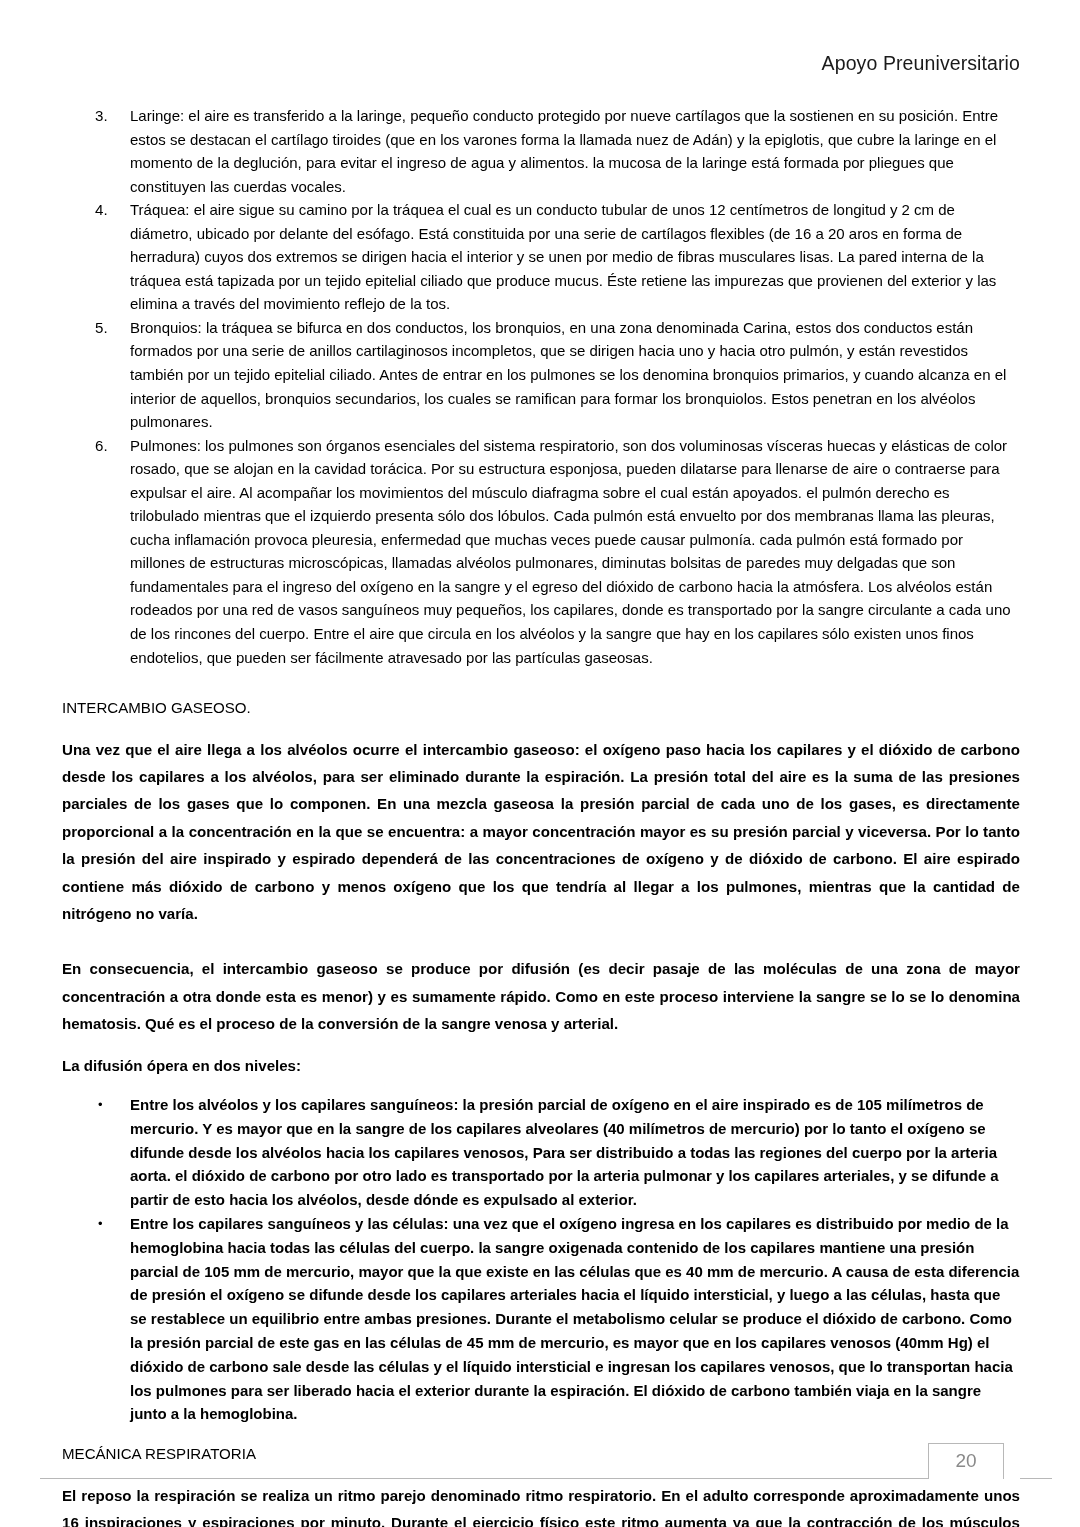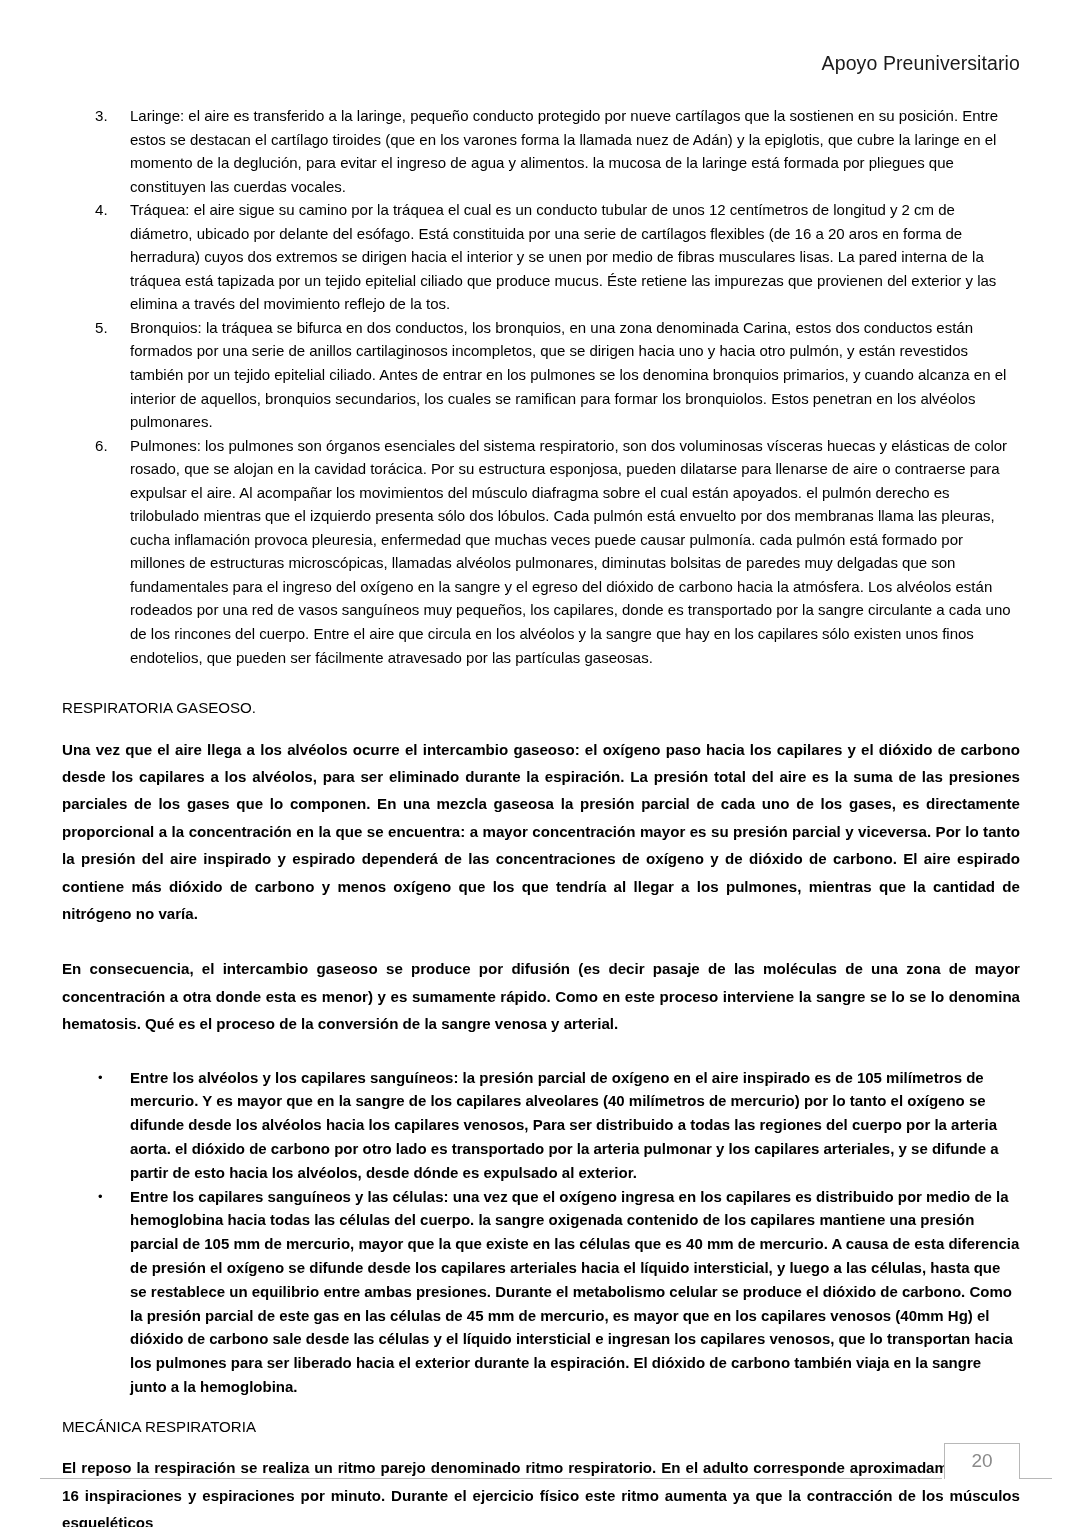--- a/index.html
+++ b/index.html
@@ -122,21 +122,21 @@
   .footer-rule-right {
     position: absolute;
     right: 28px;
     width: 32px;
     bottom: 48px;
     height: 1px;
     background: #b8b8b8;
   }
   .pagebox {
     position: absolute;
-    right: 60px;
+    right: 76px;
     bottom: 48px;
     width: 76px;
     height: 36px;
     border-left: 1px solid #b8b8b8;
     border-right: 1px solid #b8b8b8;
     border-top: 1px solid #b8b8b8;
     background: #ffffff;
     display: flex;
     align-items: center;
     justify-content: center;
@@ -173,35 +173,36 @@
         <span class="body">Bronquios: la tráquea se bifurca en dos conductos, los bronquios, en una zona denominada Carina, estos dos conductos están formados por una serie de anillos cartilaginosos incompletos, que se dirigen hacia uno y hacia otro pulmón, y están revestidos también por un tejido epitelial ciliado. Antes de entrar en los pulmones se los denomina bronquios primarios, y cuando alcanza en el interior de aquellos, bronquios secundarios, los cuales se ramifican para formar los bronquiolos. Estos penetran en los alvéolos pulmonares.</span>
       </li>
       <li class="item">
         <span class="marker">6.</span>
         <span class="body">Pulmones: los pulmones son órganos esenciales del sistema respiratorio, son dos voluminosas vísceras huecas y elásticas de color rosado, que se alojan en la cavidad torácica. Por su estructura esponjosa, pueden dilatarse para llenarse de aire o contraerse para expulsar el aire. Al acompañar los movimientos del músculo diafragma sobre el cual están apoyados. el pulmón derecho es trilobulado mientras que el izquierdo presenta sólo dos lóbulos. Cada pulmón está envuelto por dos membranas llama las pleuras, cucha inflamación provoca pleuresia, enfermedad que muchas veces puede causar pulmonía. cada pulmón está formado por millones de estructuras microscópicas, llamadas alvéolos pulmonares, diminutas bolsitas de paredes muy delgadas que son fundamentales para el ingreso del oxígeno en la sangre y el egreso del dióxido de carbono hacia la atmósfera. Los alvéolos están rodeados por una red de vasos sanguíneos muy pequeños, los capilares, donde es transportado por la sangre circulante a cada uno de los rincones del cuerpo. Entre el aire que circula en los alvéolos y la sangre que hay en los capilares sólo existen unos finos endotelios, que pueden ser fácilmente atravesado por las partículas gaseosas.</span>
       </li>
     </ol>
 
     <div class="gap-md"></div>
 
-    <h2 class="sect-head">RESPIRATORIA GASEOSO.</h2>
+    <h2 class="sect-head">INTERCAMBIO GASEOSO.</h2>
 
     <div class="gap-sm"></div>
 
     <p class="para">Una vez que el aire llega a los alvéolos ocurre el intercambio gaseoso: el oxígeno paso hacia los capilares y el dióxido de carbono desde los capilares a los alvéolos, para ser eliminado durante la espiración. La presión total del aire es la suma de las presiones parciales de los gases que lo componen. En una mezcla gaseosa la presión parcial de cada uno de los gases, es directamente proporcional a la concentración en la que se encuentra: a mayor concentración mayor es su presión parcial y viceversa. Por lo tanto la presión del aire inspirado y espirado dependerá de las concentraciones de oxígeno y de dióxido de carbono. El aire espirado contiene más dióxido de carbono y menos oxígeno que los que tendría al llegar a los pulmones, mientras que la cantidad de nitrógeno no varía.</p>
 
     <div class="gap-sm"></div>
 
 
     <div class="gap-sm"></div>
 
     <p class="para">En consecuencia, el intercambio gaseoso se produce por difusión (es decir pasaje de las moléculas de una zona de mayor concentración a otra donde esta es menor) y es sumamente rápido. Como en este proceso interviene la sangre se lo se lo denomina hematosis. Qué es el proceso de la conversión de la sangre venosa y arterial.</p>
 
     <div class="gap-sm"></div>
 
+    <p class="para">La difusión ópera en dos niveles:</p>
 
     <div class="gap-sm"></div>
 
     <ul class="bullist">
       <li class="item">
         <span class="marker">•</span>
         <span class="body">Entre los alvéolos y los capilares sanguíneos: la presión parcial de oxígeno en el aire inspirado es de 105 milímetros de mercurio. Y es mayor que en la sangre de los capilares alveolares (40 milímetros de mercurio) por lo tanto el oxígeno se difunde desde los alvéolos hacia los capilares venosos, Para ser distribuido a todas las regiones del cuerpo por la arteria aorta. el dióxido de carbono por otro lado es transportado por la arteria pulmonar y los capilares arteriales, y se difunde a partir de esto hacia los alvéolos, desde dónde es expulsado al exterior.</span>
       </li>
       <li class="item">
         <span class="marker">•</span>

